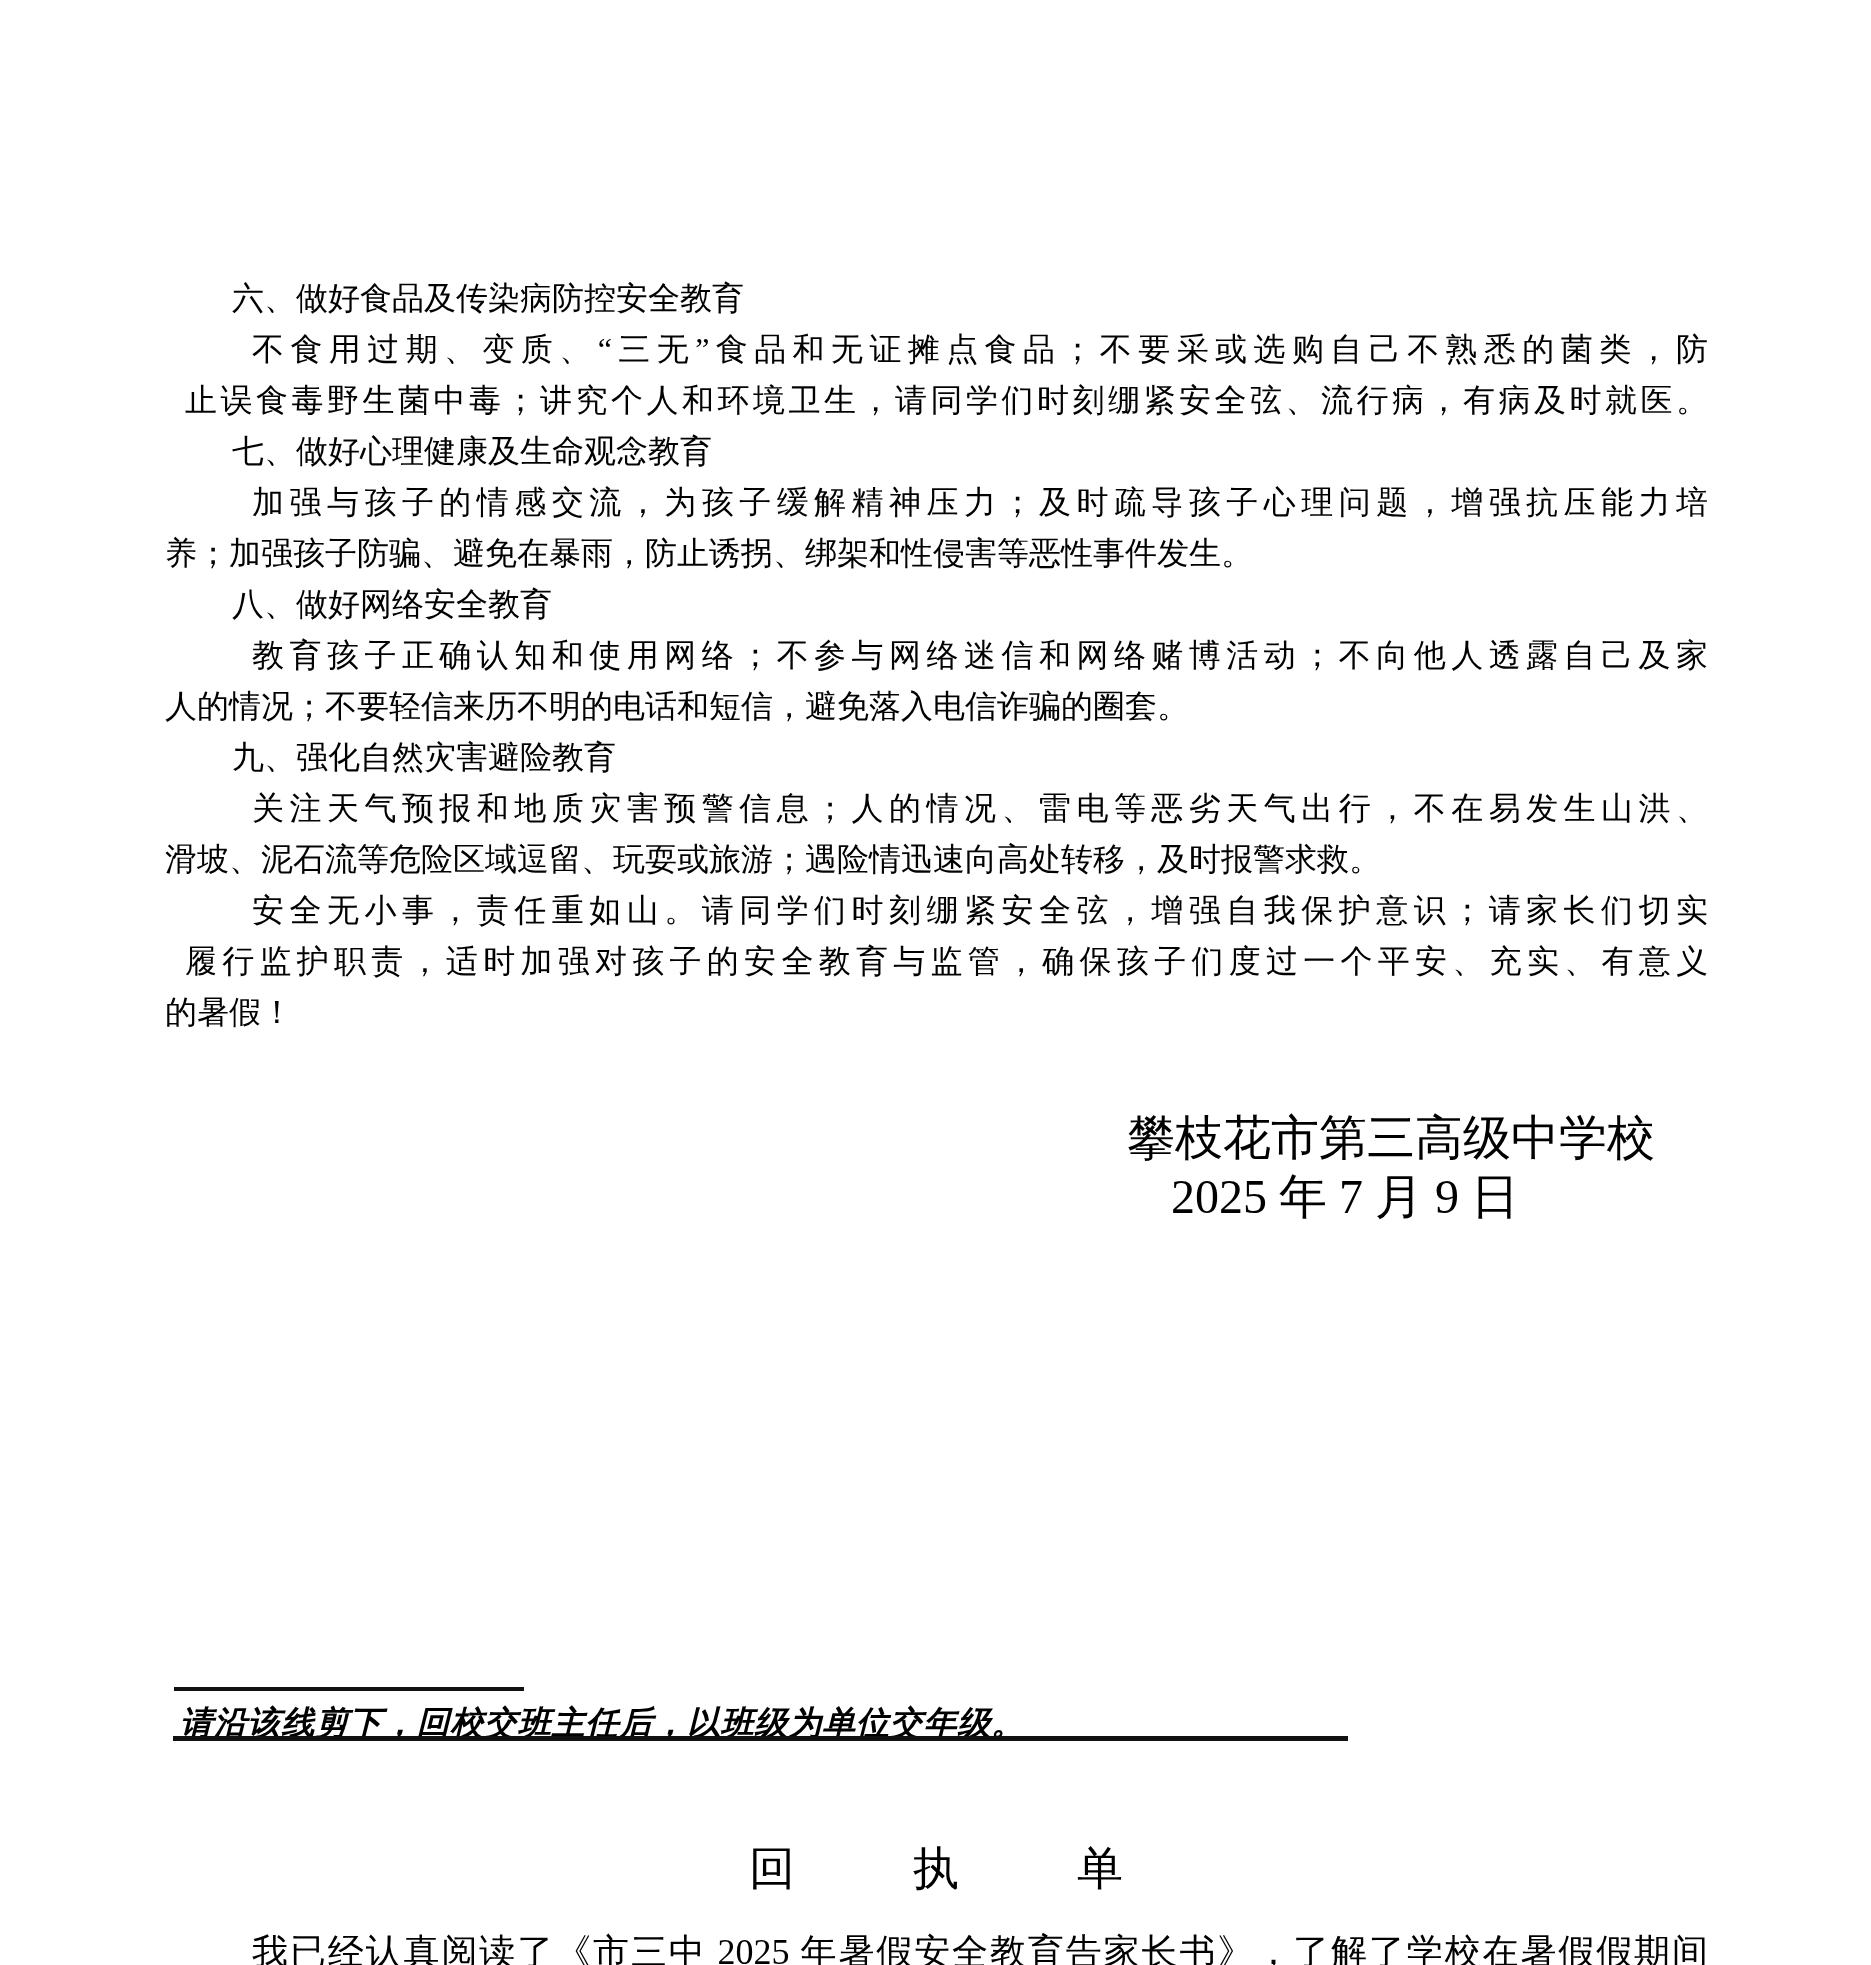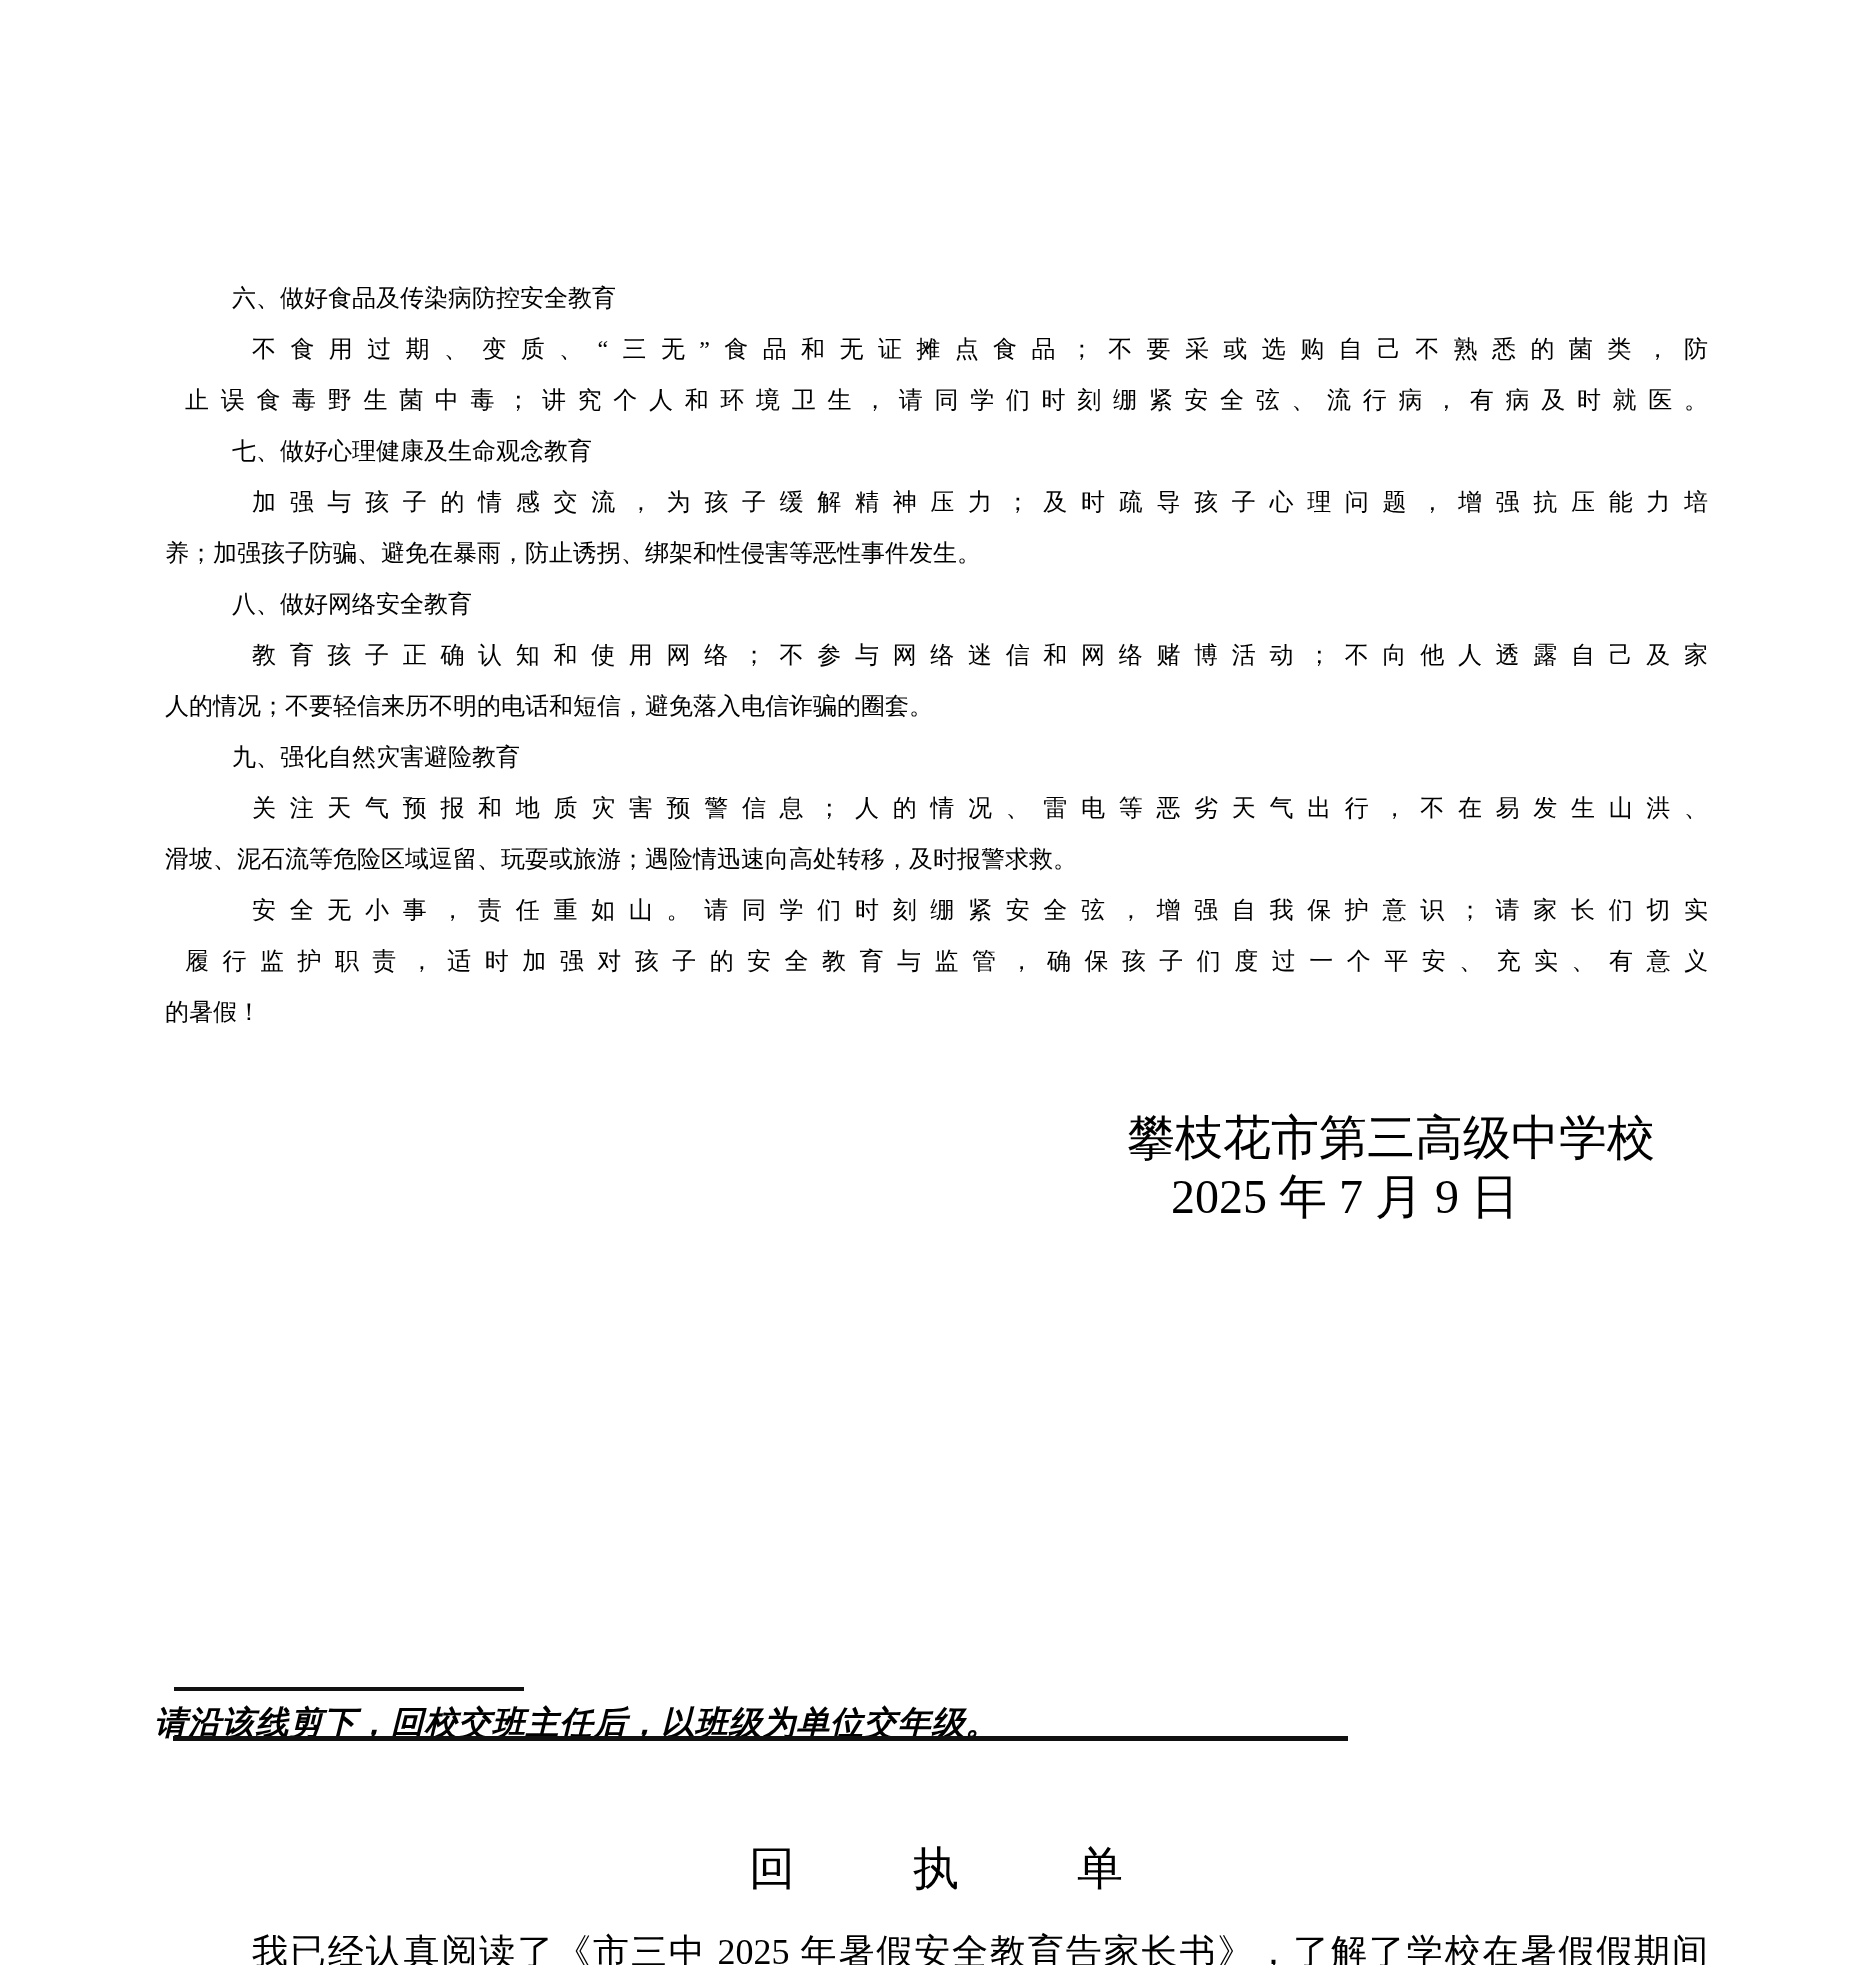--- a/index.html
+++ b/index.html
@@ -15,21 +15,21 @@
   
   .body-block {
     position: absolute;
     left: 165px;
     top: 273px;
     width: 1543px;
   }
   .ln {
     height: 51px;
     line-height: 51px;
-    font-size: 24px;
+    font-size: 32px;
     white-space: nowrap;
     text-align: left;
   }
   .ind { text-indent: 67px; }
   .just { text-align: justify; text-align-last: justify; margin-left: 20px; }
   
   .sig-block {
     position: absolute;
     left: 1127px;
     top: 1108px;
@@ -40,21 +40,21 @@
   .sig-block div { line-height: 59px; height: 59px; white-space: nowrap; }
   
   .cut-line-short {
     position: absolute;
     left: 174px; top: 1687px;
     width: 350px; height: 3.9px;
     background: #111111;
   }
   .cut-note {
     position: absolute;
-    left: 154px; top: 1702px;
+    left: 180px; top: 1702px;
     height: 42px; line-height: 42px;
     font-size: 33px;
     font-weight: 700;
     font-style: italic;
     white-space: nowrap;
     letter-spacing: 0.8px;
     text-align: right;
   }
   .cut-line-long {
     position: absolute;

